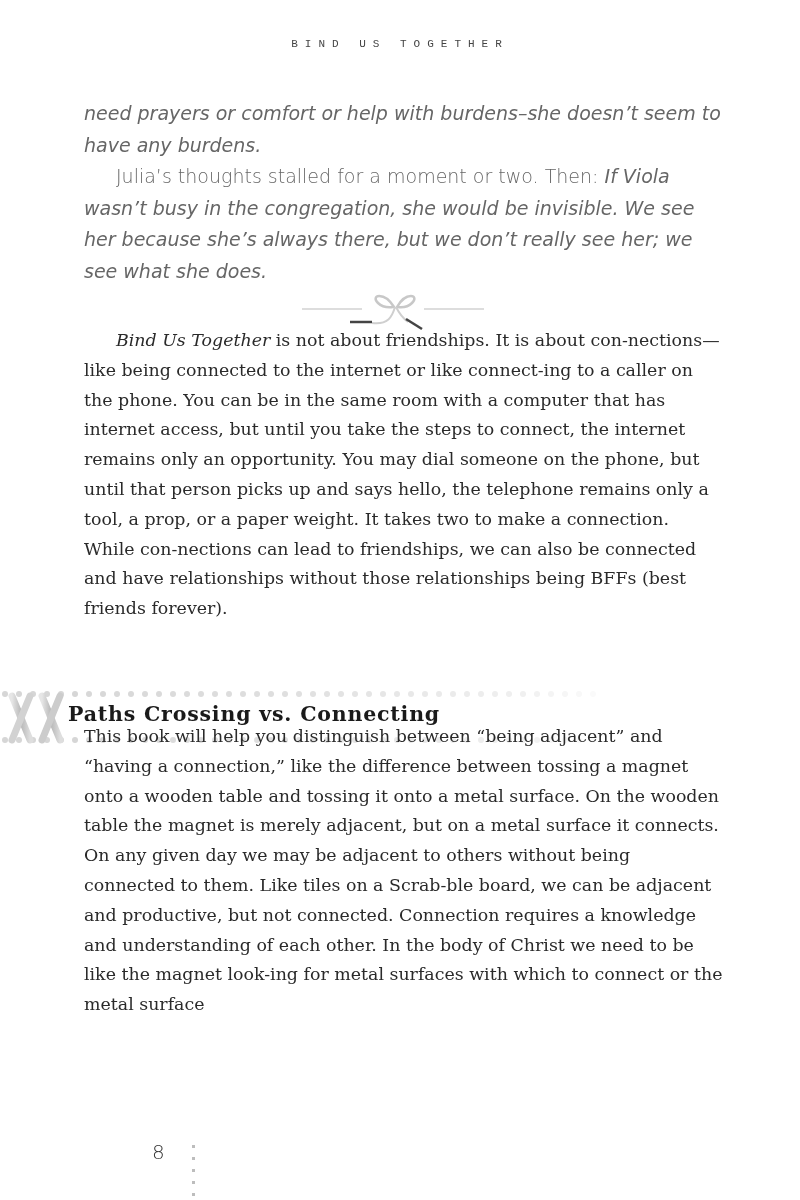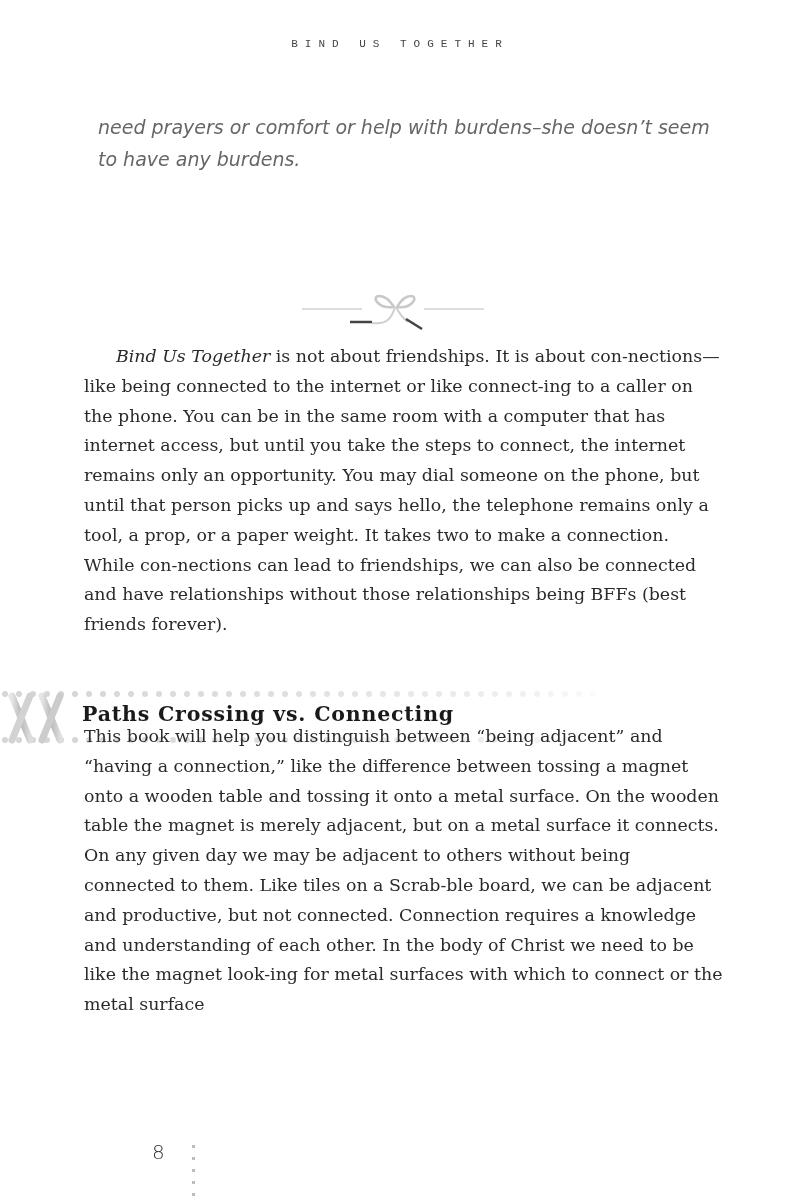--- a/index.html
+++ b/index.html
@@ -7,58 +7,59 @@
   .running-head {
     position: absolute; top: 38px; left: 0; width: 800px; text-align: center;
     font-family: "Liberation Mono", monospace; font-size: 11px; letter-spacing: 7px;
     color: #444;
   }
   .excerpt {
     position: absolute; left: 84px; top: 98px; width: 640px;
     font-family: "DejaVu Sans", sans-serif; font-weight: 300; font-size: 19px;
     line-height: 31.5px; color: #666;
   }
-  .excerpt p { margin: 14px; }
+  .excerpt p { margin: 0; }
   .excerpt .indent { text-indent: 32px; }
   .excerpt .roman { font-style: normal; }
   .excerpt .ital { font-style: italic; }
   .ornament { position: absolute; left: 300px; top: 285px; width: 200px; height: 50px; }
   .body-text {
     font-family: "DejaVu Serif", serif; font-size: 17.4px; line-height: 29.8px;
     color: #2a2a2a; position: absolute; left: 84px; width: 640px;
   }
   .body-text p { margin: 0; }
   .body-text .indent { text-indent: 32px; }
-  .para1 { top: 342px; }
+  .para1 { top: 326px; }
   .para2 { top: 722px; }
   .section-head {
     position: absolute; left: 0; top: 690px; width: 800px; height: 56px;
   }
   .dots-row { position: absolute; left: 0; height: 8px; width: 620px; }
   .dots-top { top: 0px; }
   .dots-bottom { top: 46px; }
   .xx { position: absolute; left: 6px; top: 2px; width: 64px; height: 52px; }
   .section-title {
-    position: absolute; left: 82px; top: 12px;
+    position: absolute; left: 68px; top: 12px;
     font-family: "DejaVu Serif", serif; font-weight: bold; font-size: 20.5px;
     letter-spacing: 0.8px; color: #1a1a1a;
   }
   .page-number {
     position: absolute; left: 152px; top: 1140px;
     font-family: "DejaVu Sans", sans-serif; font-weight: 300; font-size: 20px; color: #333;
   }
   .page-dots { position: absolute; left: 191px; top: 1143px; width: 6px; height: 56px; }
 </style>
 </head>
 <body>
 
 <div class="running-head">BIND US TOGETHER</div>
 
 <div class="excerpt">
   <p class="ital">need prayers or comfort or help with burdens–she doesn’t seem to have any burdens.</p>
+  <p class="indent"><span class="roman">Julia’s thoughts stalled for a moment or two. Then: </span><span class="ital">If Viola wasn’t busy in the congregation, she would be invisible. We see her because she’s always there, but we don’t really see her; we see what she does.</span></p>
 </div>
 
 <div class="ornament">
   <svg width="200" height="50" viewBox="0 0 200 50">
     <line x1="2" y1="24" x2="62" y2="24" stroke="#bbb" stroke-width="1"></line>
     <line x1="124" y1="24" x2="184" y2="24" stroke="#bbb" stroke-width="1"></line>
     <path d="M94 22 C84 6, 70 10, 78 18 C84 24, 92 22, 94 22 Z" fill="none" stroke="#c8c8c8" stroke-width="2.5"></path>
     <path d="M97 22 C106 6, 120 10, 112 18 C106 24, 98 22, 97 22 Z" fill="none" stroke="#c8c8c8" stroke-width="2.5"></path>
     <path d="M95 22 C92 32, 88 40, 72 38" fill="none" stroke="#cfcfcf" stroke-width="2"></path>
     <path d="M96 22 C100 30, 104 34, 108 37" fill="none" stroke="#cfcfcf" stroke-width="2"></path>

